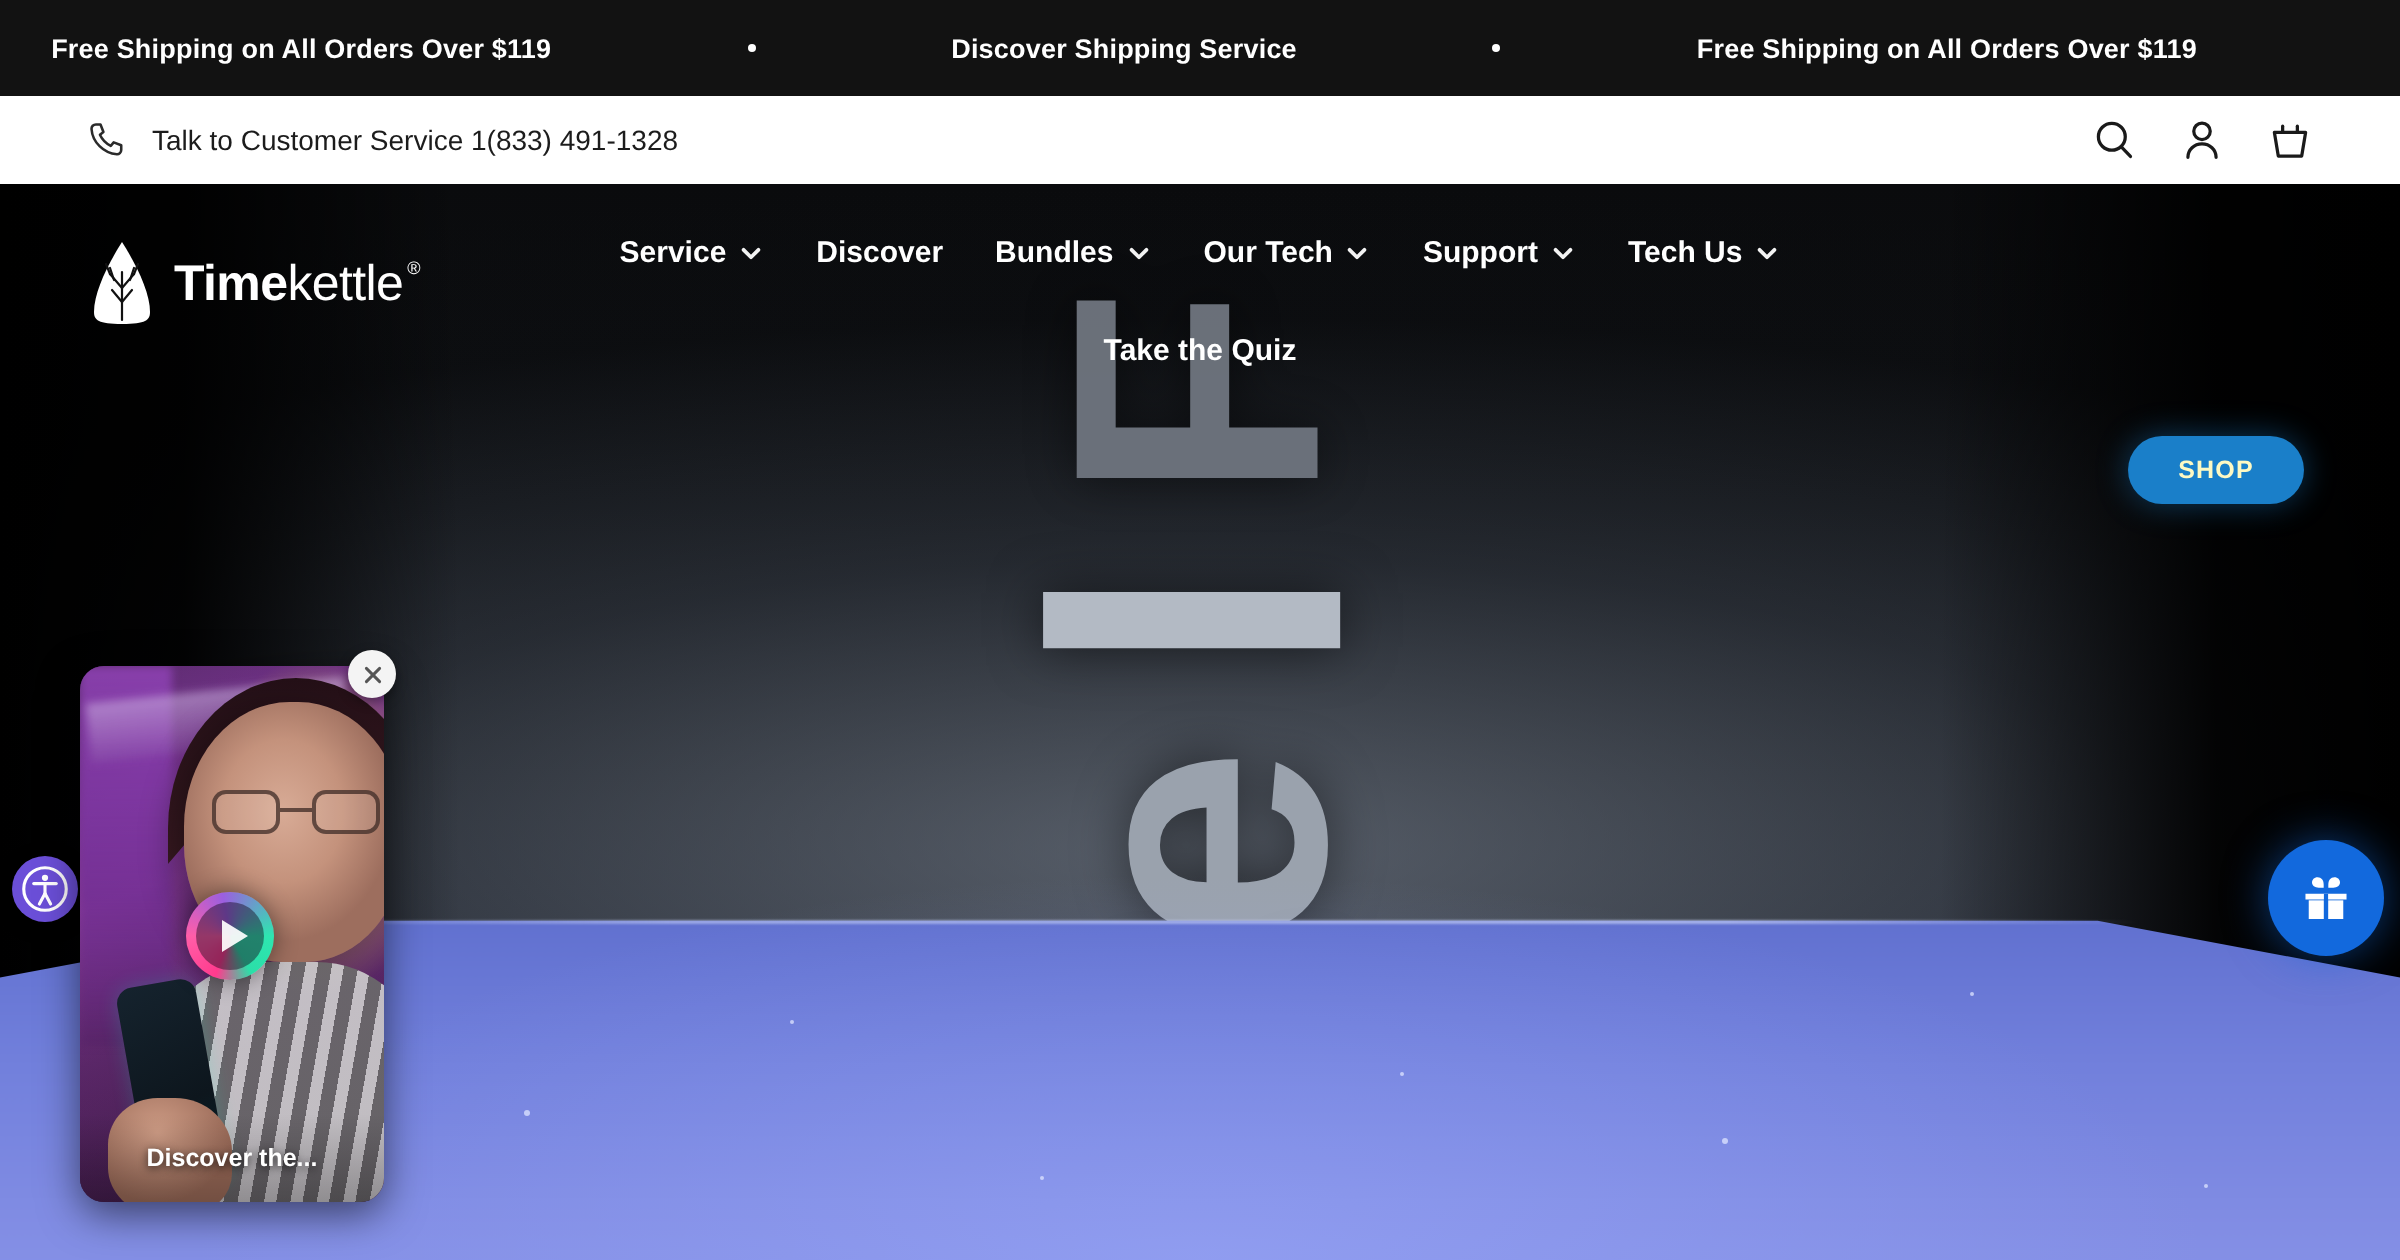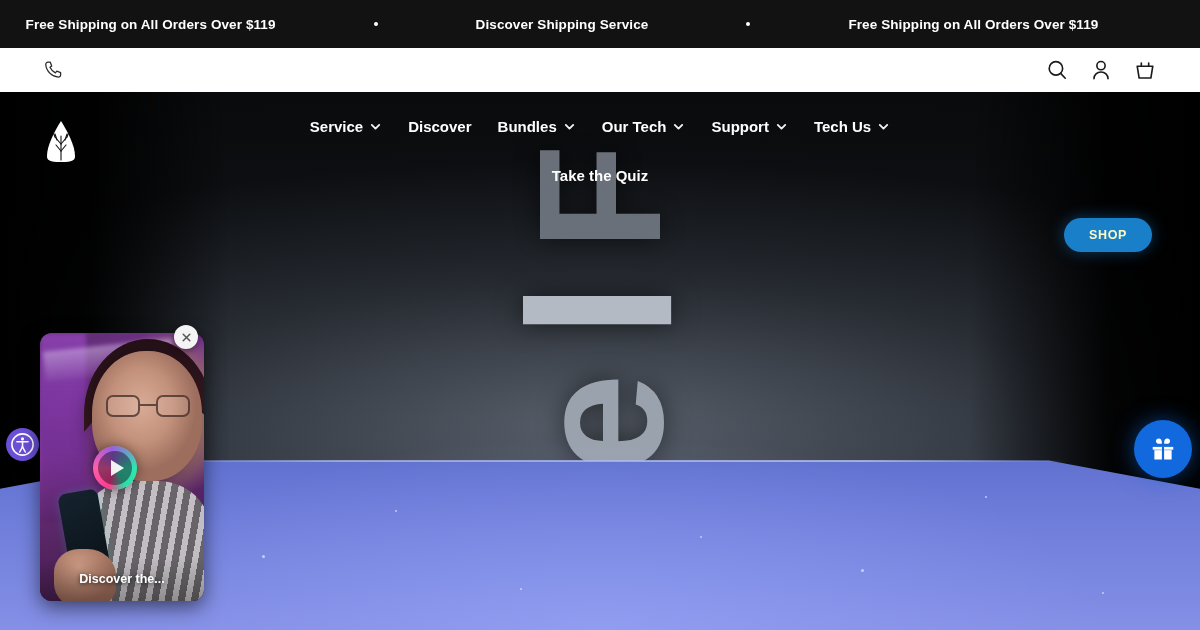--- a/index.html
+++ b/index.html
@@ -173,21 +173,21 @@
     background:#1269dd;
     display:flex; align-items:center; justify-content:center;
     cursor:pointer;
     box-shadow:0 0 22px rgba(18,105,221,.55);
   }
   .gift-ic{ width:28px; height:28px; color:#fff; display:block;}
 
   
   .video-widget{
     position:absolute; left:40px; top:333px; z-index:50;
-    width:164px; height:268px; border-radius:12px;
+    width:152px; height:268px; border-radius:12px;
     overflow:hidden; cursor:pointer;
     box-shadow:0 6px 20px rgba(0,0,0,.55);
     background:#2a1436;
   }
   .vid-bg{
     position:absolute; inset:0;
     background:
       radial-gradient(60% 45% at 78% 30%, #c49a86 0%, #9a6f63 38%, rgba(90,50,70,.2) 70%),
       linear-gradient(160deg, #5c2a78 0%, #7d33a0 22%, #8e3aa8 38%, #5a2470 62%, #2c1038 100%);
   }
@@ -294,20 +294,21 @@
   </div>
 </div>
 
 <div class="util-bar">
   <div class="util-left">
     <span>
       <svg class="phone-icon" viewBox="0 0 24 24" fill="none" stroke="currentColor" stroke-width="1.4" stroke-linecap="round" stroke-linejoin="round">
         <path d="M6.5 3.5 L9 3.5 L10.6 7.6 L8.7 9.1 C9.7 11.3 12.1 13.9 14.6 15.2 L16.2 13.3 L20.3 14.9 L20.3 17.5 C20.3 18.8 19.2 19.9 17.9 19.8 C10.7 19.2 4.6 13.2 4.1 6 C4 4.6 5.1 3.5 6.5 3.5 Z"></path>
       </svg>
     </span>
+    <span class="util-phone-text">Talk to Customer Service 1(833) 491-1328</span>
   </div>
   <div class="util-right">
     <span>
       <svg class="util-icon" viewBox="0 0 24 24" fill="none" stroke="currentColor" stroke-width="1.5" stroke-linecap="round">
         <circle cx="11" cy="10.5" r="6.2"></circle>
           <line x1="15.6" y1="15.4" x2="19.6" y2="19.6"></line>
       </svg>
     </span>
     <span>
       <svg class="util-icon" viewBox="0 0 24 24" fill="none" stroke="currentColor" stroke-width="1.5" stroke-linecap="round">
@@ -363,20 +364,25 @@
             <path d="M17 24 L23 17"></path>
           <path d="M17 31 L12 25"></path>
             <path d="M17 31 L22 25"></path>
           <path d="M11 17 L9 12"></path>
             <path d="M23 17 L25 12"></path>
           <path d="M13 20 L11 14"></path>
             <path d="M21 20 L23 14"></path>
         </g>
       </svg>
     </span>
+    <span class="logo-text">
+      <span class="logo-time">Time</span>
+        <span class="logo-kettle">kettle</span>
+        <span class="logo-reg">®</span>
+    </span>
   </div>
 
   <nav class="nav-menu">
     <div class="nav-item">
       <span>Service</span>
       <span>
           <svg class="caret" viewBox="0 0 14 14" fill="none" stroke="currentColor" stroke-width="2" stroke-linecap="round" stroke-linejoin="round">
             <polyline points="3,5.3 7,9.3 11,5.3"></polyline>
           </svg>
         </span>

